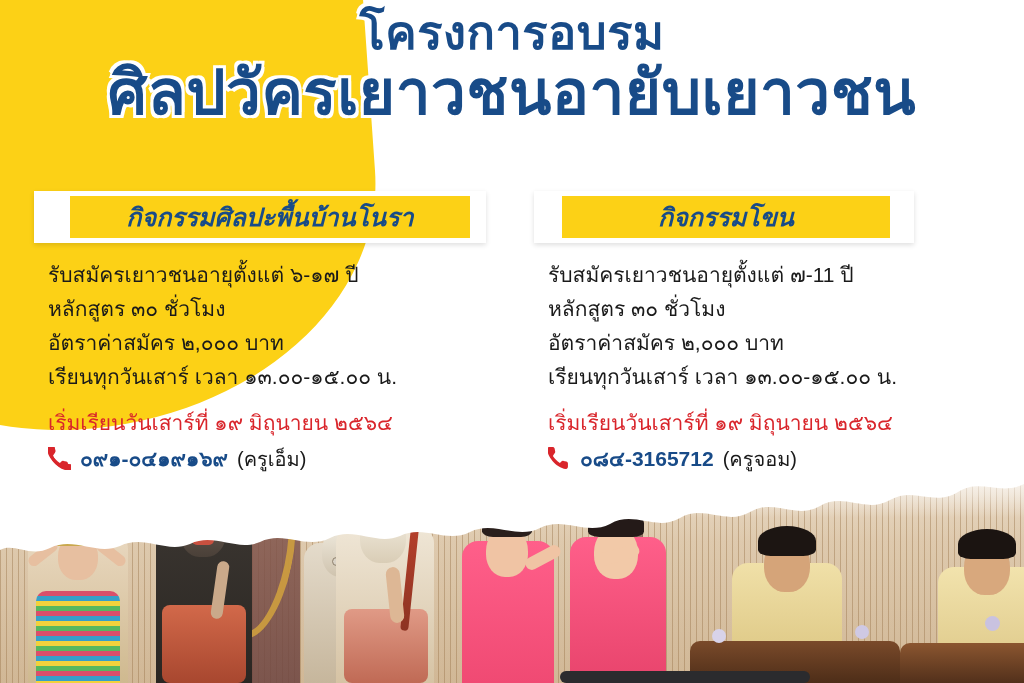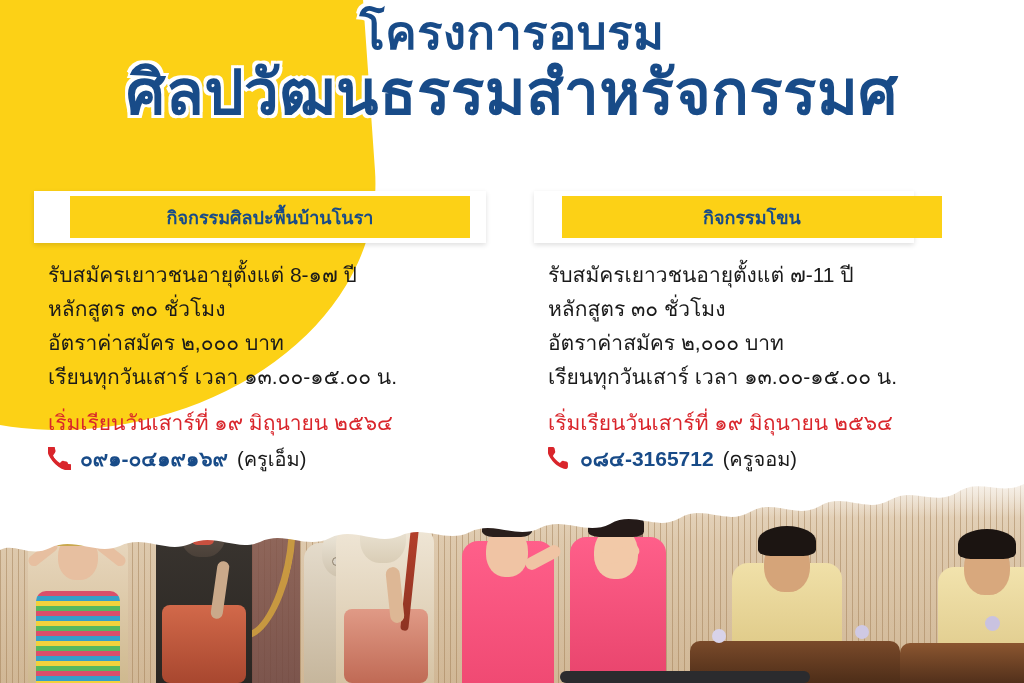--- a/index.html
+++ b/index.html
@@ -73,26 +73,27 @@
   .card-plate.right { left:534px; width:380px; }
 
   .tag {
     position:absolute;
     top:5px; height:42px;
     background:#FCD116;
     display:flex; align-items:center; justify-content:center;
     z-index:5;
   }
   .tag.left  { left:70px;  width:400px; }
-  .tag.right { left:562px; width:380px; }
+  .tag.right { left:562px; width:328px; }
   .tag span {
     color:#184B88;
     font-weight:bold;
-    font-size:18px;
+    font-size:25px;
     white-space:nowrap;
+    font-style:italic;
   }
 
   
   .col {
     position:absolute;
     top:258px;
     z-index:5;
   }
   .col.left  { left:48px;  width:470px; }
   .col.right { left:548px; width:470px; }
@@ -187,36 +188,36 @@
 </head>
 <body>
 
 <div id="poster">
 
   <div class="blob2"></div>
   <div class="blob"></div>
 
   <div class="titles">
     <div class="title-line1">โครงการอบรม</div>
-    <div class="title-line2">ศิลปวัฒนธรรมสำหรัจกรรมศ</div>
+    <div class="title-line2">ศิลปวัครเยาวชนอายับเยาวชน</div>
   </div>
 
   <div class="cards">
     <div class="card-plate left"></div>
     <div class="card-plate right"></div>
     <div class="tag left">
       <span>กิจกรรมศิลปะพื้นบ้านโนรา</span>
     </div>
     <div class="tag right">
       <span>กิจกรรมโขน</span>
     </div>
   </div>
 
   <div class="col left">
-    <div class="line">รับสมัครเยาวชนอายุตั้งแต่ 8-๑๗ ปี</div>
+    <div class="line">รับสมัครเยาวชนอายุตั้งแต่ ๖-๑๗ ปี</div>
     <div class="line">หลักสูตร ๓๐ ชั่วโมง</div>
     <div class="line">อัตราค่าสมัคร ๒,๐๐๐ บาท</div>
     <div class="line">เรียนทุกวันเสาร์  เวลา ๑๓.๐๐-๑๕.๐๐ น.</div>
     <div class="line red">เริ่มเรียนวันเสาร์ที่ ๑๙ มิถุนายน ๒๕๖๔</div>
     <div class="phone-row">
       <svg class="phone-icon" viewBox="0 0 24 24" fill="#D9252B">
         <path d="M6.6 10.8c1.9 3.7 4.9 6.7 8.6 8.6l2.9-2.9c.4-.4.9-.5 1.3-.3 1.5.5 3 .8 4.6.8.7 0 1.2.6 1.2 1.2v4.6c0 .7-.6 1.2-1.2 1.2C11.6 24 0 12.4 0 -1.9c0-.7.6-1.2 1.2-1.2h4.6c.7 0 1.2.6 1.2 1.2 0 1.6.3 3.1.8 4.6.2.4.1.9-.3 1.3l-2.9 2.9z" transform="translate(0 1)"></path>
         <path d="M20.2 22.9c-2.4 0-4.9-.6-7.4-1.9-2.4-1.2-4.7-2.9-6.7-4.9S2.4 11.8 1.2 9.4C-.1 6.9-.7 4.4-.7 2c0-.6.2-1.1.6-1.5.4-.4.9-.6 1.5-.6h3.5c.5 0 .9.2 1.3.5.4.3.6.7.7 1.2l.6 3c.1.5 0 1-.2 1.4-.2.4-.4.7-.8 1L5.1 9.4c.9 1.5 2 2.8 3.2 4 1.2 1.2 2.6 2.3 4.1 3.2l1.3-1.3c.3-.3.7-.6 1.1-.7.4-.1.9-.2 1.4-.1l2.9.6c.5.1.9.4 1.2.7.3.4.5.8.5 1.3v3.5c0 .6-.2 1.1-.6 1.5-.4.4-.9.6-1.5.6h-.5z"></path>
       </svg>
       <span class="phone-num">๐๙๑-๐๔๑๙๑๖๙</span>

